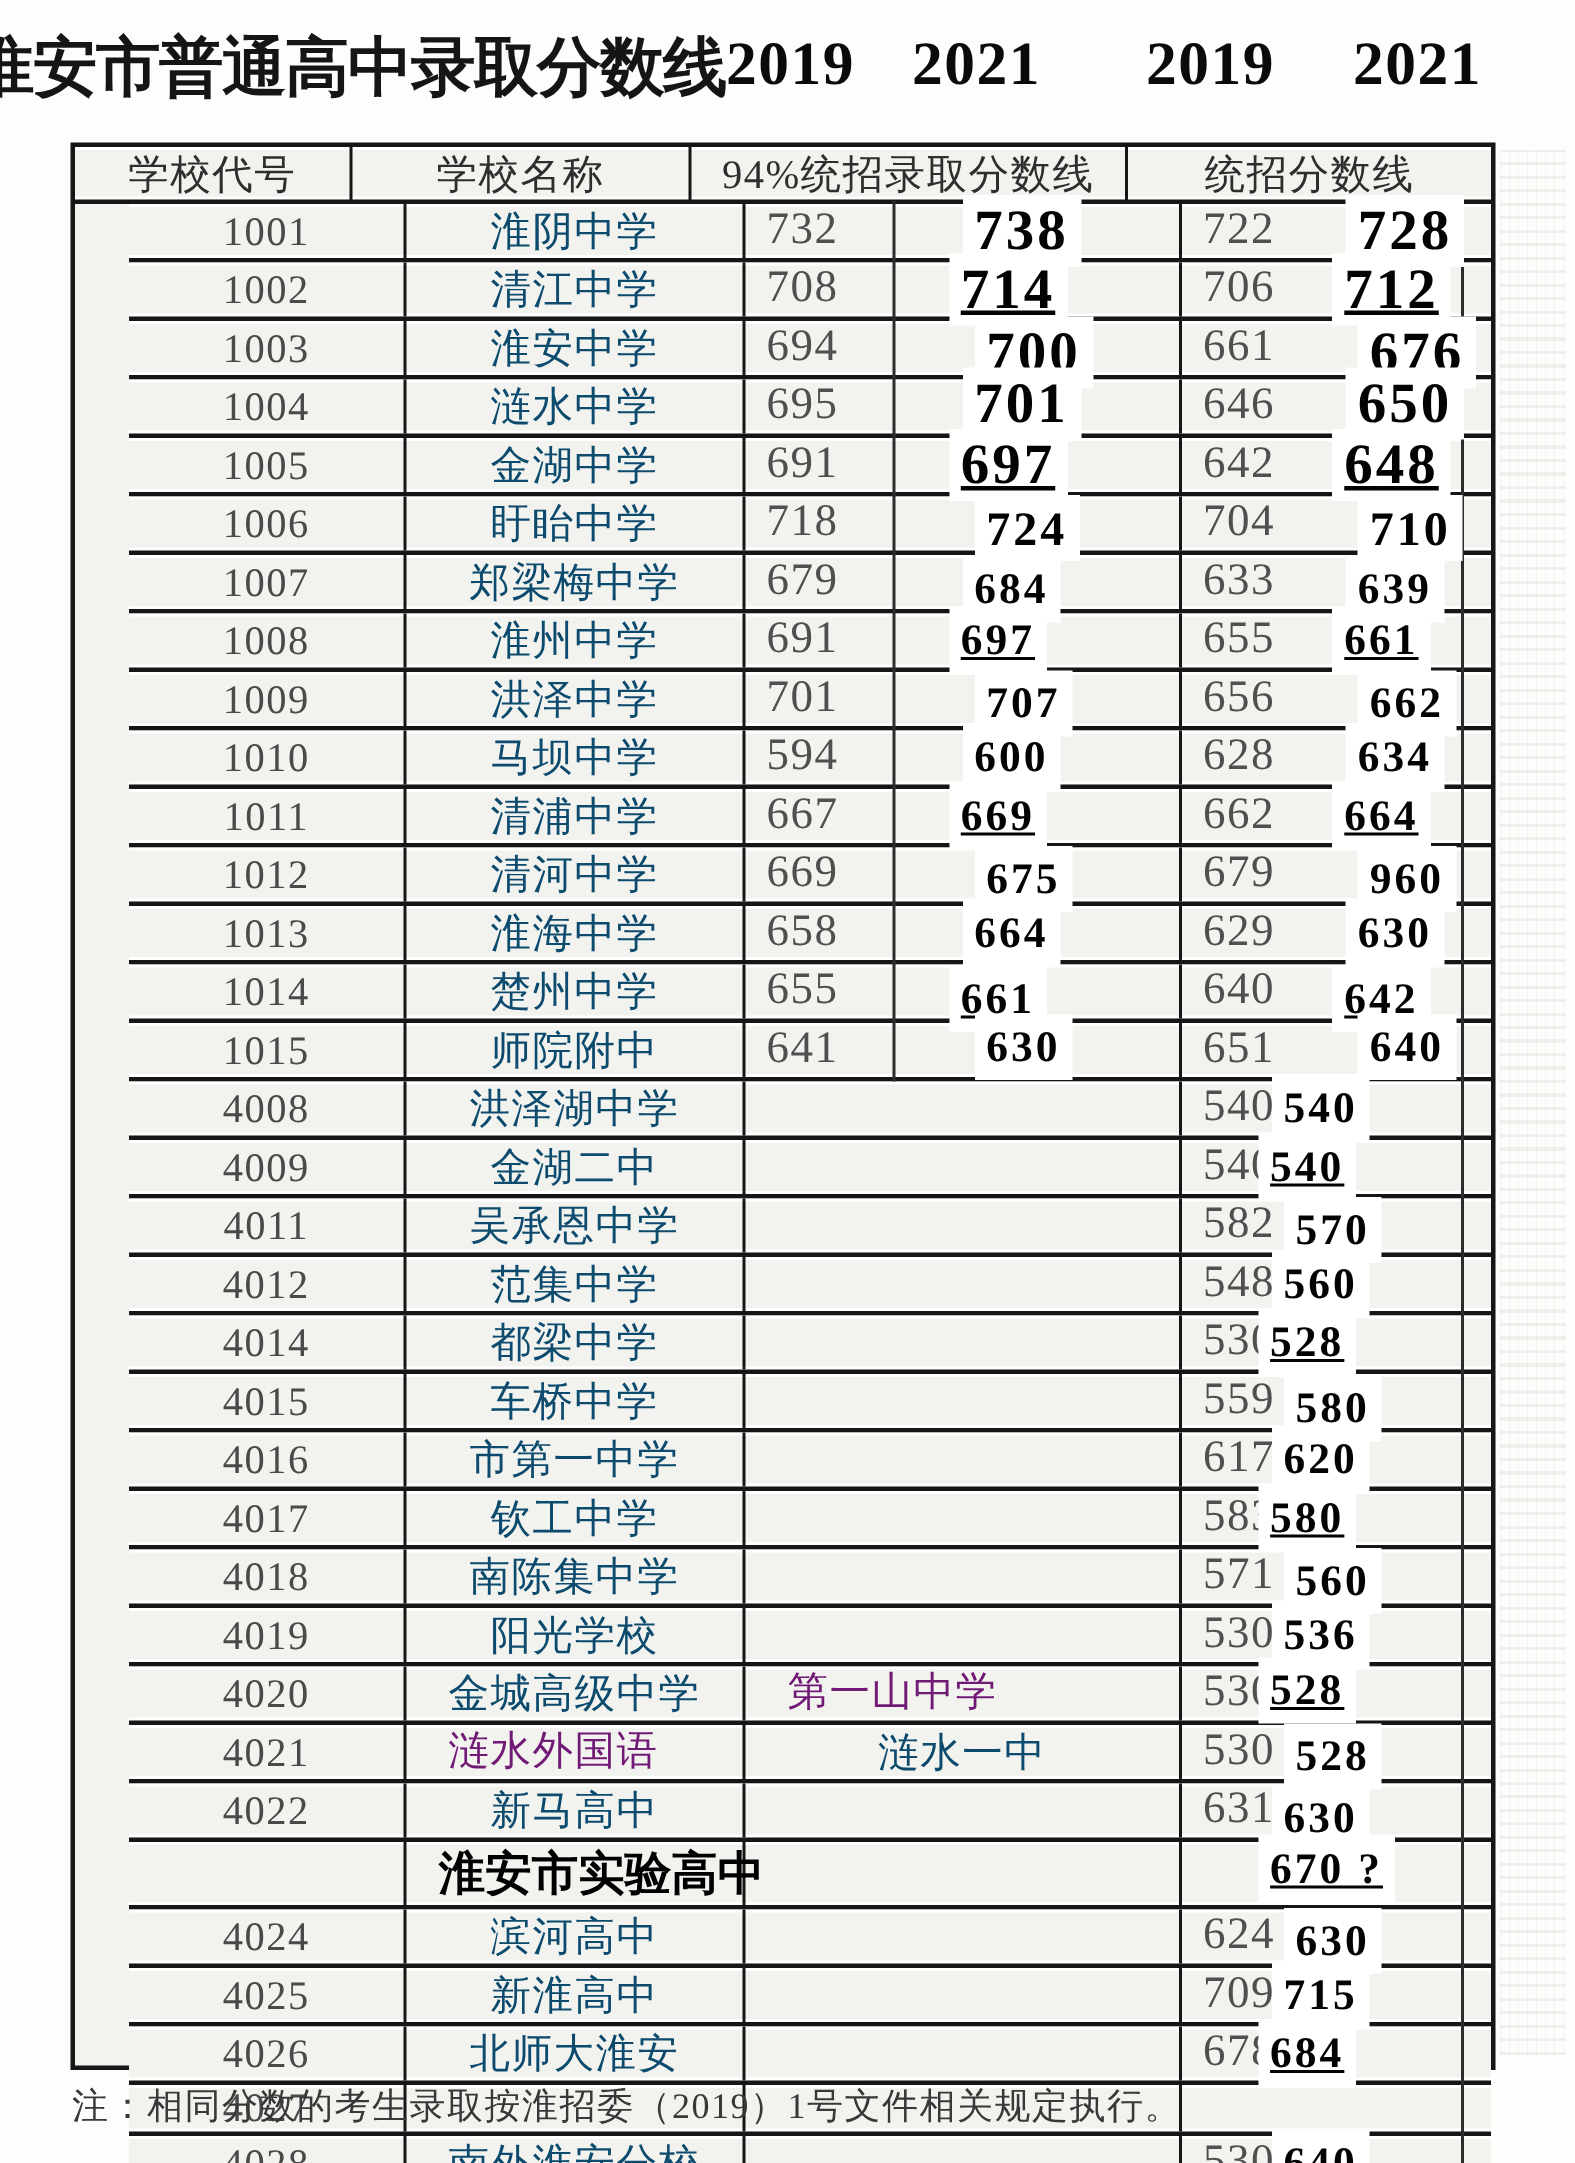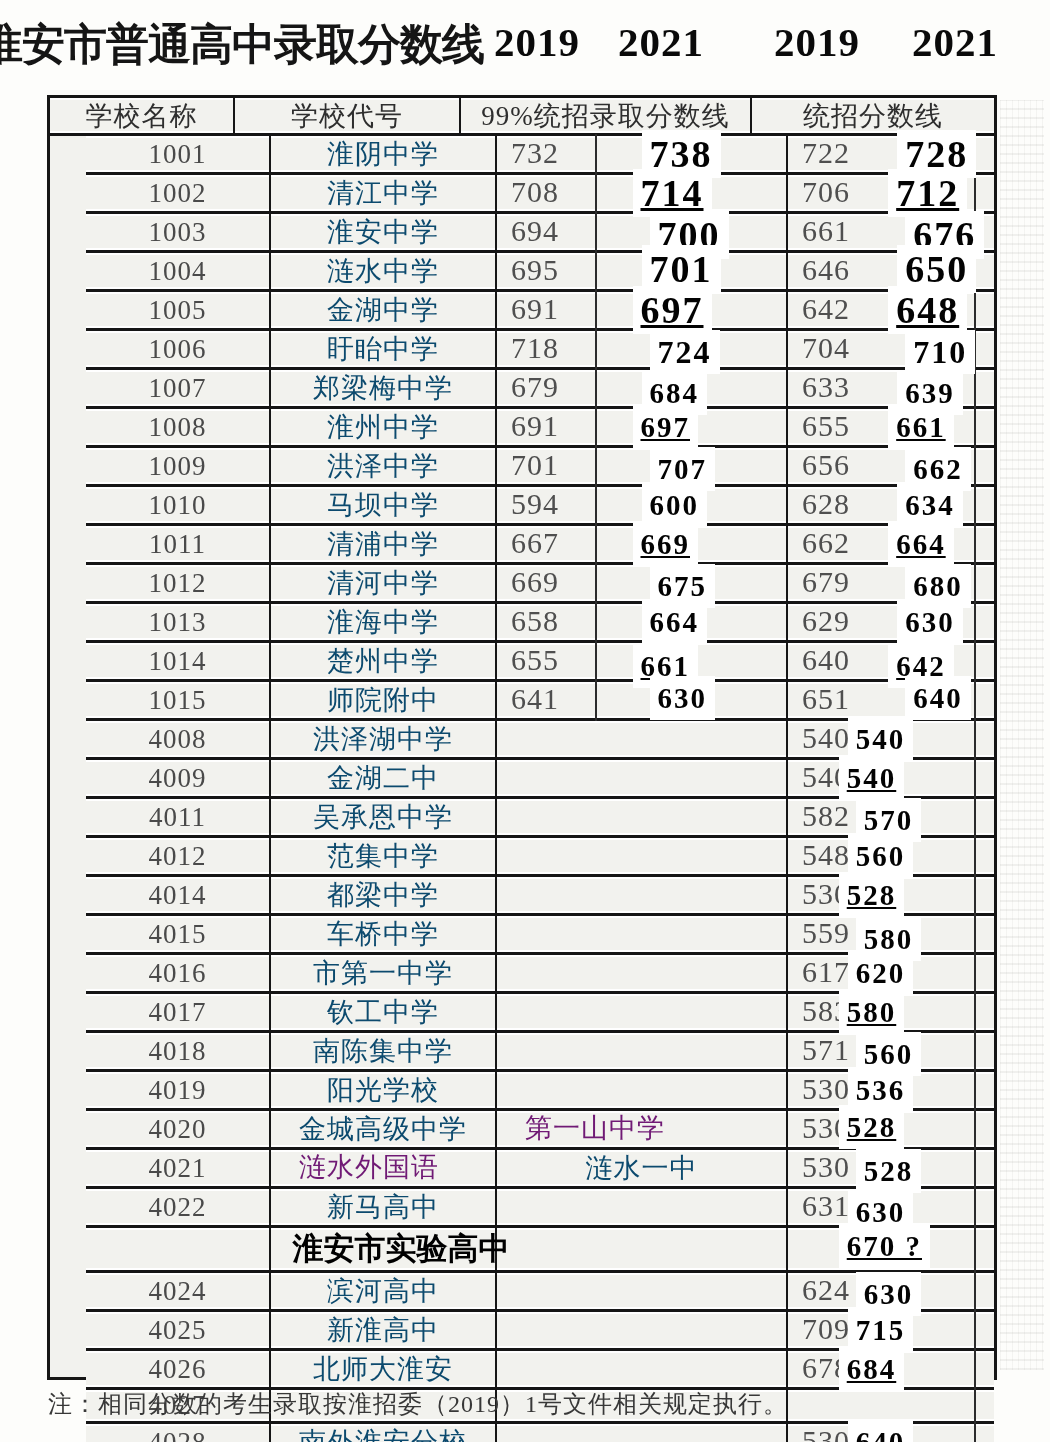--- a/index.html
+++ b/index.html
@@ -23,21 +23,21 @@
     font-size: 43px;
     font-weight: 700;
     color: #151515;
     letter-spacing: -1px;
     white-space: nowrap;
   }
   .t-year {
     position: absolute;
     top: 4px;
     width: 96px;
-    text-align: right;
+    text-align: left;
     font-size: 41px;
     font-weight: 700;
     color: #0a0a0a;
     letter-spacing: 1px;
   }
   .t-year.y0 { left: 484px; }
   .t-year.y1 { left: 608px; }
   .t-year.y2 { left: 764px; }
   .t-year.y3 { left: 902px; }
 
@@ -190,23 +190,23 @@
 <div class="titlebar">
   <span class="t-cn">淮安市普通高中录取分数线</span>
   <span class="t-year y0">2019</span>
   <span class="t-year y1">2021</span>
   <span class="t-year y2">2019</span>
   <span class="t-year y3">2021</span>
 </div>
 
 <div class="score-table">
   <div class="thead">
+    <div class="hc">学校代号</div>
     <div class="hc">学校名称</div>
-    <div class="hc">学校代号</div>
-    <div class="hc">99%统招录取分数线</div>
+    <div class="hc">94%统招录取分数线</div>
     <div class="hc">统招分数线</div>
   </div>
   <div class="tbody" id="rows">
   <div class="row has-p">
     <div class="cell c-code">1001</div>
     <div class="cell c-name">淮阴中学</div>
     <div class="cell c-p">
 
       <span class="v2019">732</span>
       <span class="v2021">738</span>
@@ -360,21 +360,21 @@
   <div class="row has-p">
     <div class="cell c-code">1012</div>
     <div class="cell c-name">清河中学</div>
     <div class="cell c-p">
 
       <span class="v2019">669</span>
       <span class="v2021">675</span>
     </div>
     <div class="cell c-g">
       <span class="v2019">679</span>
-      <span class="v2021">680</span>
+      <span class="v2021">960</span>
     </div>
   </div>
 
   <div class="row has-p">
     <div class="cell c-code">1013</div>
     <div class="cell c-name">淮海中学</div>
     <div class="cell c-p">
 
       <span class="v2019">658</span>
       <span class="v2021">664</span>

